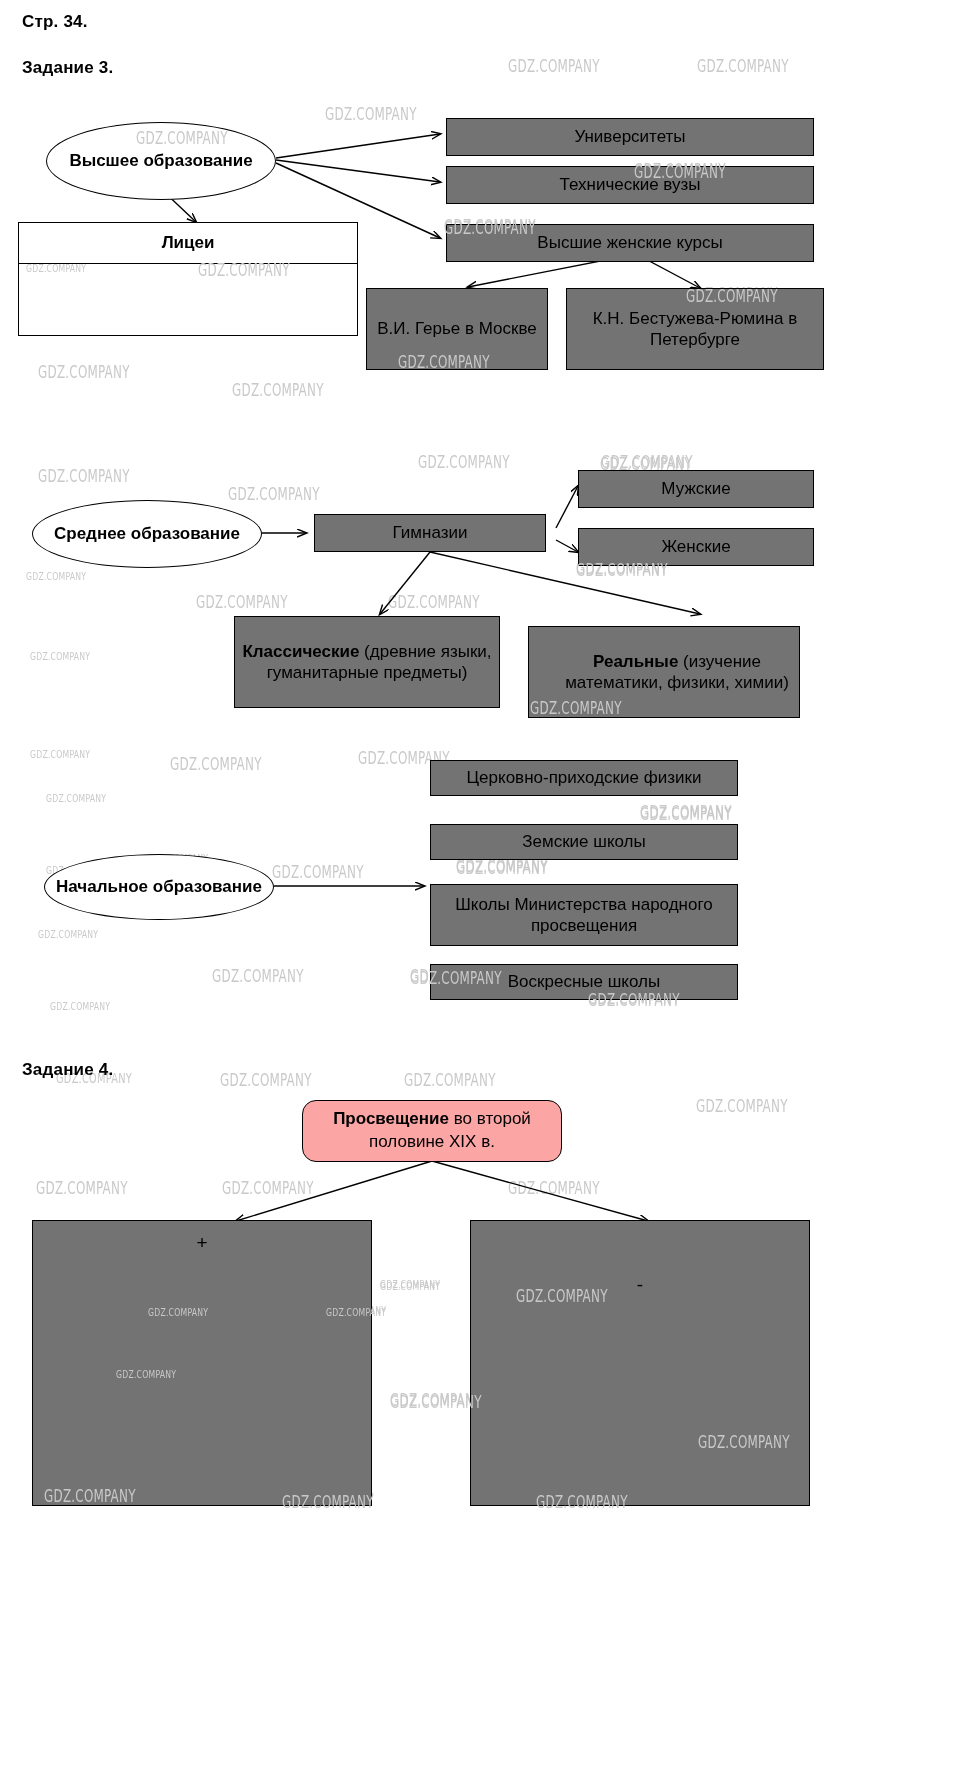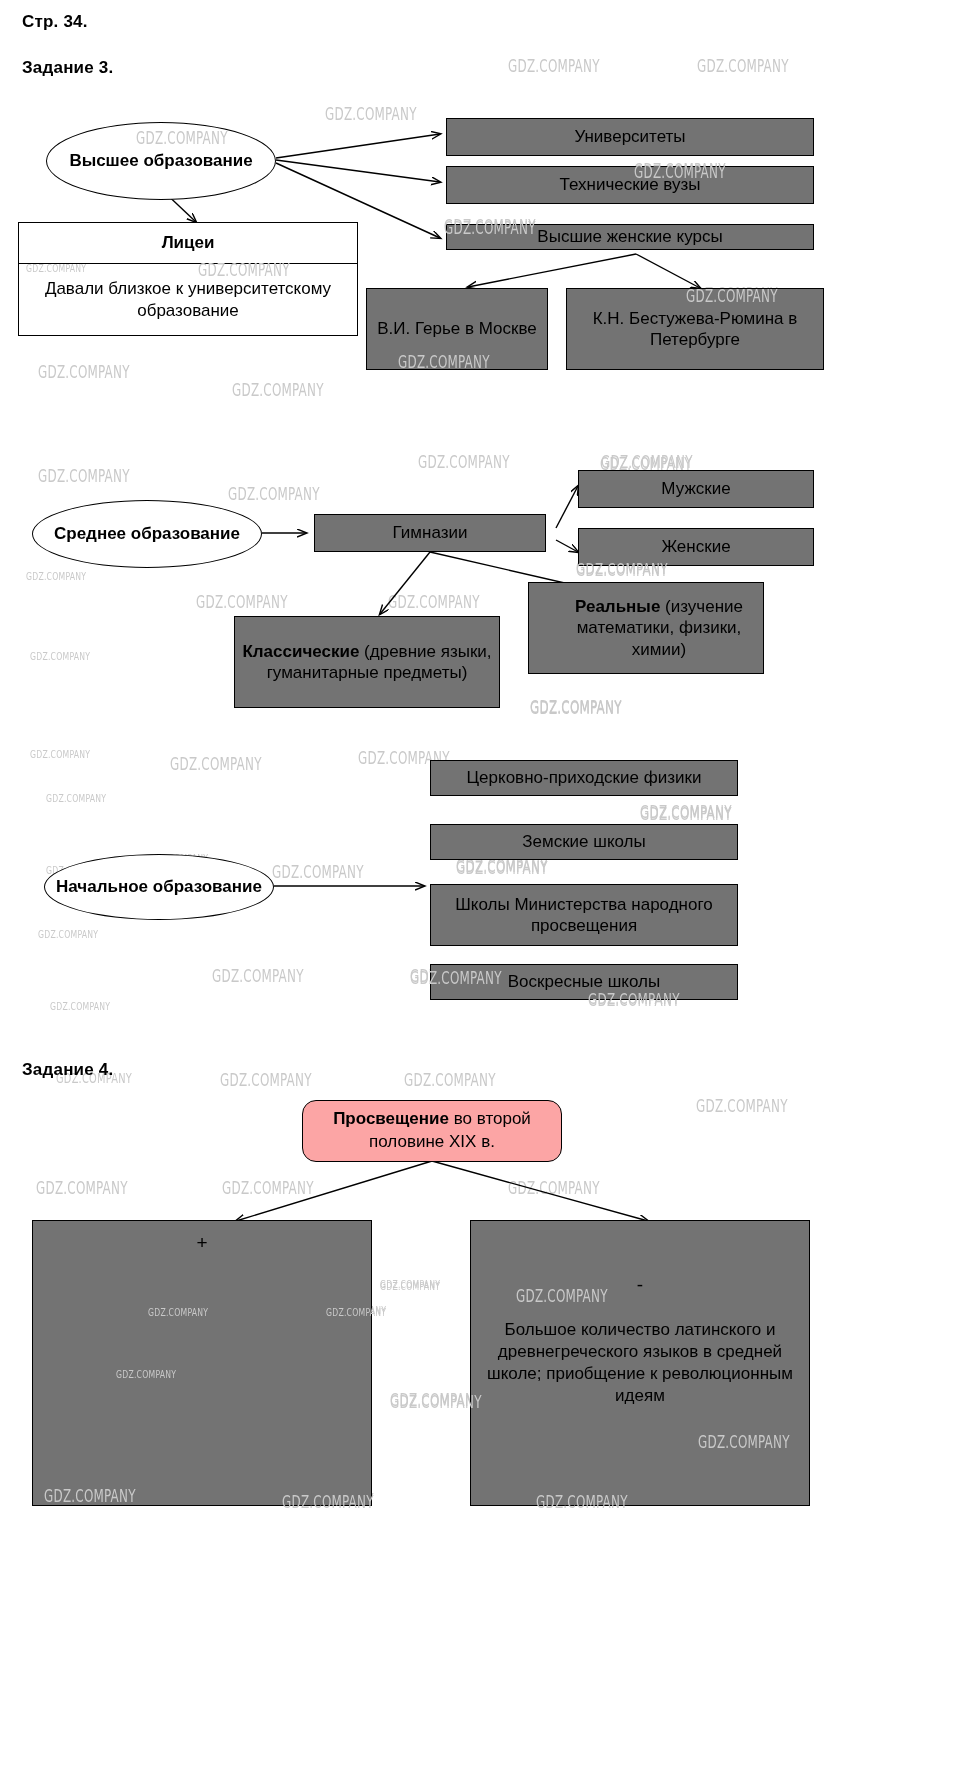--- a/index.html
+++ b/index.html
@@ -171,30 +171,29 @@
     <div class="abs hdr" style="left:22px;top:12px;">Стр. 34.</div>
     <div class="abs hdr" style="left:22px;top:58px;">Задание 3.</div>
     <div class="abs hdr" style="left:22px;top:1024px;margin-top:36px;">Задание 4.</div>
 
     <div class="abs ellipse" style="left:46px;top:122px;width:230px;height:78px;">
       <span>Высшее образование</span>
     </div>
 
     <div class="abs splitbox" style="left:18px;top:222px;width:340px;height:114px;">
       <div class="s1">Лицеи</div>
-      <div class="s2">Давали близкое к университетскому образование</div>
     </div>
 
     <div class="abs box" style="left:446px;top:118px;width:368px;height:38px;">
       <span>Университеты</span>
     </div>
     <div class="abs box" style="left:446px;top:166px;width:368px;height:38px;">
       <span>Технические вузы</span>
     </div>
-    <div class="abs box" style="left:446px;top:224px;width:368px;height:26px;">
+    <div class="abs box" style="left:446px;top:224px;width:368px;height:38px;">
       <span>Высшие женские курсы</span>
     </div>
 
     <div class="abs box" style="left:366px;top:288px;width:182px;height:82px;">
       <span>В.И. Герье в Москве</span>
     </div>
     <div class="abs box" style="left:566px;top:288px;width:258px;height:82px;">
       <span>К.Н. Бестужева-Рюмина в Петербурге</span>
     </div>
 
@@ -211,21 +210,21 @@
     </div>
     <div class="abs box" style="left:578px;top:528px;width:236px;height:38px;">
       <span>Женские</span>
     </div>
 
     <div class="abs box" style="left:234px;top:616px;width:266px;height:92px;">
       <div>
         <span class="b">Классические</span><span> (древние языки, гуманитарные предметы)</span>
       </div>
     </div>
-    <div class="abs box" style="left:528px;top:582px;width:236px;height:92px;padding-left:32px;">
+    <div class="abs box" style="left:528px;top:626px;width:272px;height:92px;padding-left:32px;">
       <div>
         <span class="b">Реальные</span><span> (изучение математики, физики, химии)</span>
       </div>
     </div>
 
     <div class="abs ellipse" style="left:44px;top:854px;width:230px;height:66px;">
       <span>Начальное образование</span>
     </div>
 
     <div class="abs box" style="left:430px;top:760px;width:308px;height:36px;">
@@ -249,21 +248,20 @@
 
     <div class="abs box topal" style="left:32px;top:1220px;width:340px;height:286px;">
       <div style="width:100%;">
         <div style="text-align:center;font-size:19px;margin-top:4px;">+</div>
       </div>
     </div>
 
     <div class="abs box topal" style="left:470px;top:1220px;width:340px;height:286px;">
       <div style="width:100%;">
         <div style="text-align:center;font-size:19px;margin-top:46px;">-</div>
-        <div style="text-align:center;margin-top:22px;line-height:1.3;">Большое количество латинского и древнегреческого языков в средней школе; приобщение к революционным идеям</div>
       </div>
     </div>
 
   </div>
 
   <div class="wmlayer wmtop">
     <div class="wm" style="left:136px;top:128px;">GDZ.COMPANY</div>
     <div class="wm" style="left:634px;top:162px;">GDZ.COMPANY</div>
     <div class="wm" style="left:444px;top:218px;">GDZ.COMPANY</div>
     <div class="wm" style="left:198px;top:260px;">GDZ.COMPANY</div>

